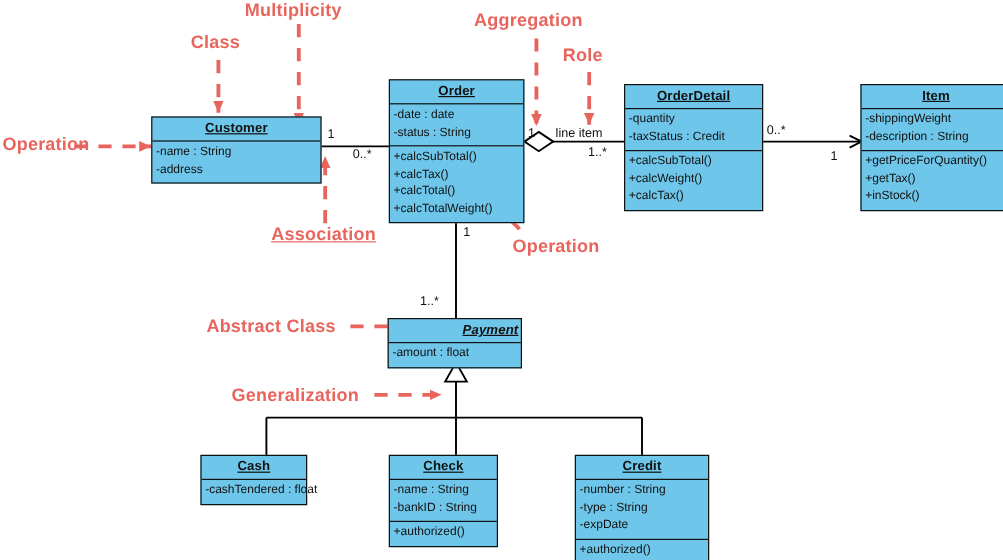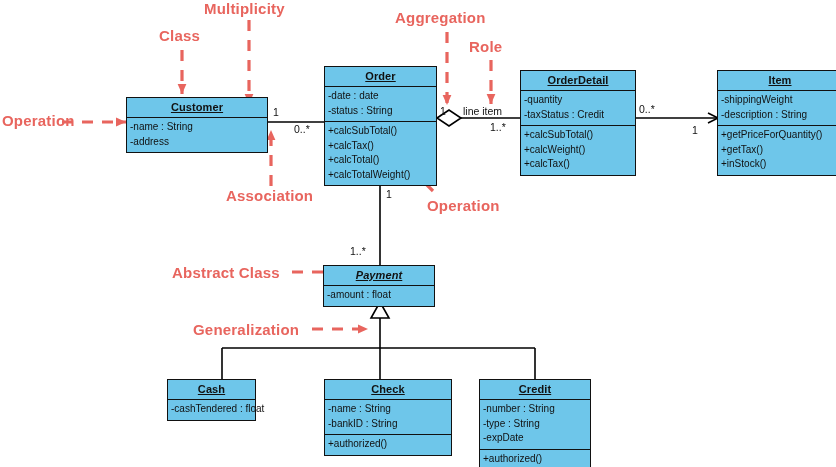--- a/index.html
+++ b/index.html
@@ -3,21 +3,21 @@
 <meta charset="utf-8">
 <style>
   html,body{margin:0;padding:0;background:#ffffff;}
   body{width:836px;height:467px;overflow:hidden;font-family:"Liberation Sans",sans-serif;}
   #stage{position:relative;width:836px;height:467px;background:#fff;}
 
   
   .uml-class{position:absolute;border:1.5px solid #111;background:#6ec6ea;box-sizing:border-box;}
   .uml-name{text-align:center;font-size:11px;font-weight:bold;color:#111;
             padding:3px 2px 3px;border-bottom:1.5px solid #111;line-height:13px;letter-spacing:.1px;text-decoration:underline;}
-  .uml-name.abstract{font-style:italic;}
+  .uml-name.abstract{font-style:italic;text-align:right;}
   .uml-compartment{border-bottom:1.5px solid #111;padding:2px 3px 3px;}
   .uml-compartment.last{border-bottom:none;}
   .uml-compartment div{font-size:10px;color:#111;line-height:14.5px;white-space:nowrap;}
   .mult{position:absolute;font-size:10.5px;color:#111;white-space:nowrap;}
   .rolelbl{position:absolute;font-size:10.5px;color:#111;white-space:nowrap;}
 
   svg.ov{position:absolute;left:0;top:0;width:836px;height:467px;overflow:visible;pointer-events:none;}
 
   
   .anno{position:absolute;color:#e8655e;font-size:15px;font-weight:bold;white-space:nowrap;letter-spacing:.2px;}
@@ -153,21 +153,21 @@
     </div>
   </div>
 
   <div class="uml-class" style="left:167px;top:379px;width:89px;">
     <div class="uml-name">Cash</div>
     <div class="uml-compartment last">
       <div>-cashTendered : float</div>
     </div>
   </div>
 
-  <div class="uml-class" style="left:324px;top:379px;width:128px;">
+  <div class="uml-class" style="left:324px;top:379px;width:91px;">
     <div class="uml-name">Check</div>
     <div class="uml-compartment">
       <div>-name : String</div>
       <div>-bankID : String</div>
     </div>
     <div class="uml-compartment last">
       <div>+authorized()</div>
     </div>
   </div>
 
@@ -194,18 +194,18 @@
   <div class="mult" style="left:692px;top:124px;">1</div>
 
   <div class="mult" style="left:386px;top:188px;">1</div>
   <div class="mult" style="left:350px;top:245px;">1..*</div>
 
   <div class="anno" style="left:2px;top:112px;">Operation</div>
   <div class="anno" style="left:159px;top:27px;">Class</div>
   <div class="anno" style="left:204px;top:0px;">Multiplicity</div>
   <div class="anno" style="left:395px;top:9px;">Aggregation</div>
   <div class="anno" style="left:469px;top:38px;">Role</div>
-  <div class="anno" style="left:226px;top:187px;">Association</div>
+  <div class="anno" style="left:226px;top:187px;text-decoration:underline;">Association</div>
   <div class="anno" style="left:427px;top:197px;">Operation</div>
   <div class="anno" style="left:172px;top:264px;">Abstract Class</div>
   <div class="anno" style="left:193px;top:321px;">Generalization</div>
 
 </div>
 
 </body></html>

